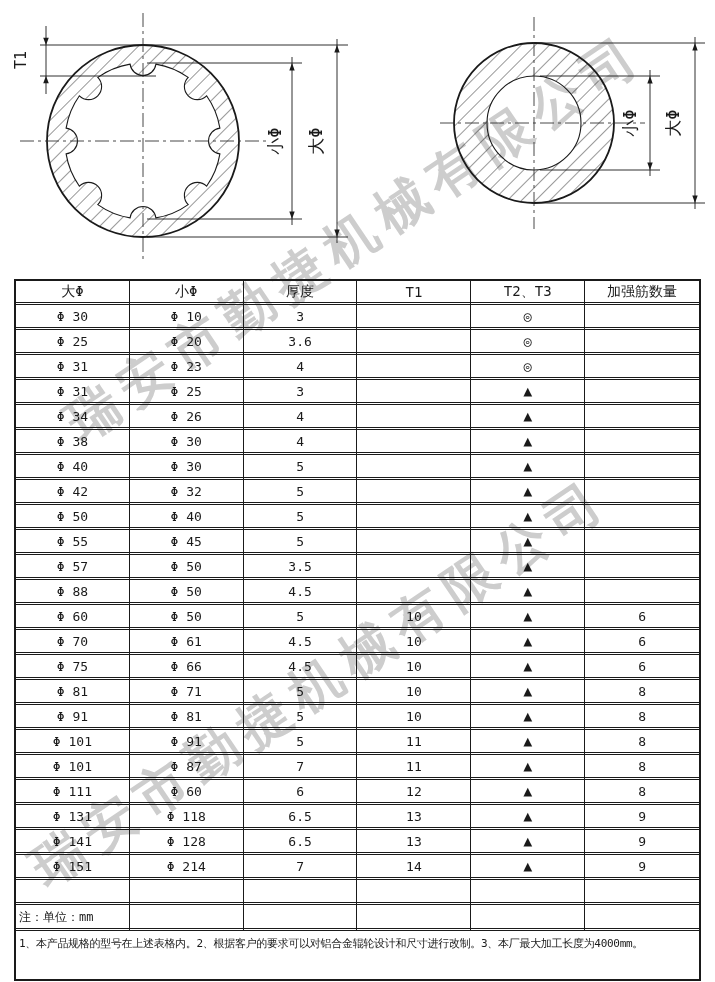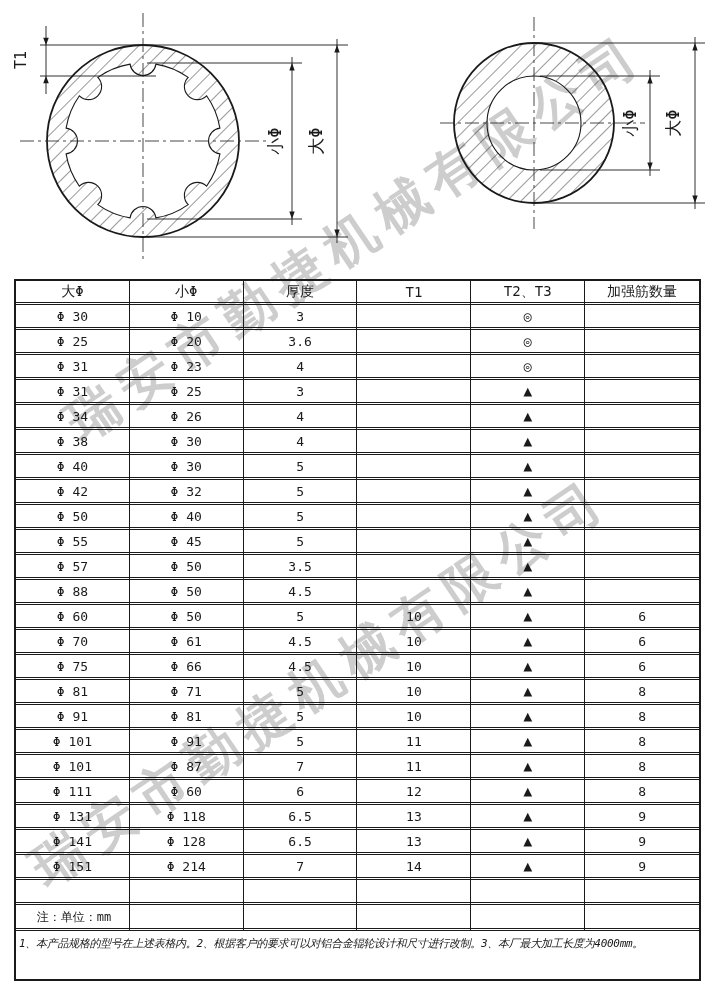--- a/index.html
+++ b/index.html
@@ -23,25 +23,25 @@
               padding:0;text-align:center;vertical-align:middle;
               font-weight:normal;overflow:hidden;white-space:nowrap;}
   .spec th:last-child,.spec td:last-child{border-right:none;}
   .spec thead tr{height:24px;}
   .spec thead th{font-size:14px;}
   .spec tbody tr{height:25px;}
   .spec tbody td{font-size:13px;}
   .spec td.tri{font-size:15px;}
   .spec td.bull{font-size:14px;}
   .spec tr.note-row{height:26px;}
-  .spec tr.note-row td{text-align:center;vertical-align:bottom;font-size:12px;
+  .spec tr.note-row td{text-align:left;vertical-align:bottom;font-size:12px;
                        padding:0 0 2px 3px;}
   .spec tr.footer-row td{border-right:none;border-bottom:none;text-align:left;
                        font-size:11px;padding-left:3px;letter-spacing:-0.3px;}
-  .spec tr.footer-row{height:24px;font-style:italic;}
+  .spec tr.footer-row{height:24px;}
 </style>
 </head>
 <body>
 
 <div class="page">
 
   <div class="wm" id="wm1">瑞安市勤捷机械有限公司</div>
   <div class="wm" id="wm2">瑞安市勤捷机械有限公司</div>
 
   <svg class="diagrams" width="715" height="272" viewBox="0 0 715 272">

